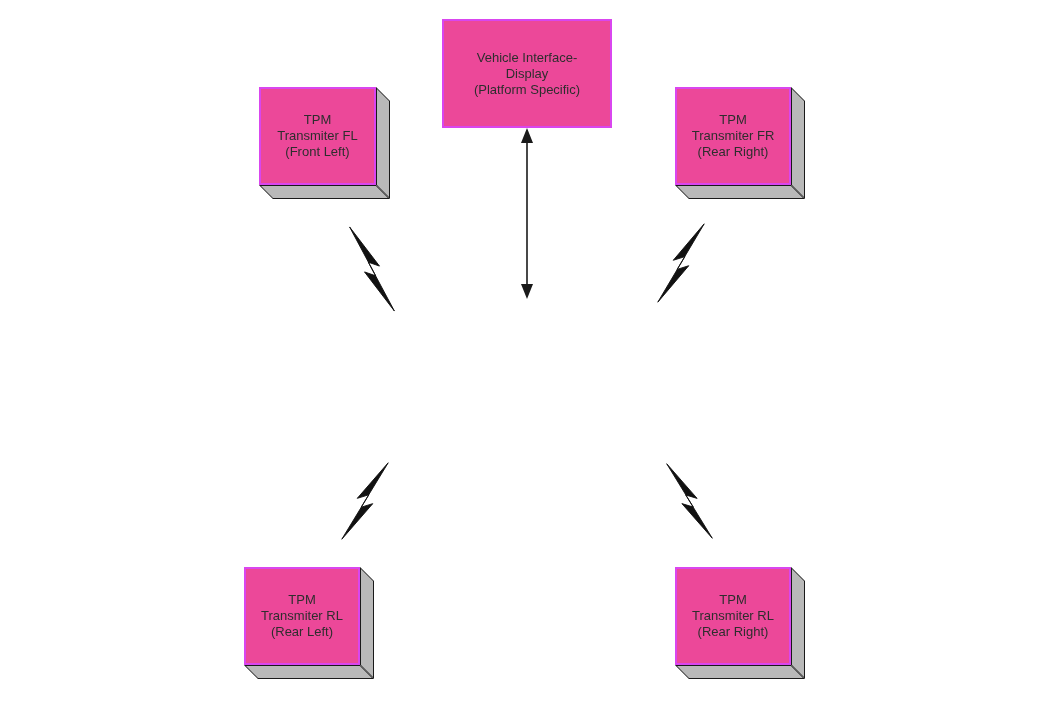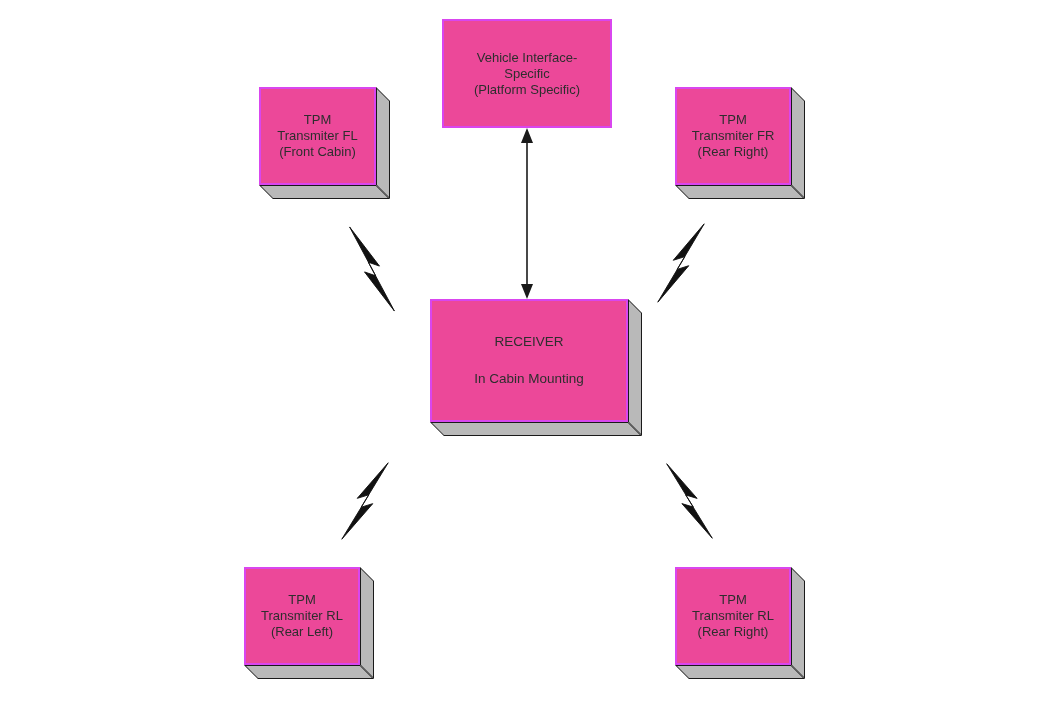--- a/index.html
+++ b/index.html
@@ -56,47 +56,39 @@
   .txtline { display: block; }
 </style>
 </head>
 <body>
 
 <div class="canvas">
 
   <div class="node" style="left:442px; top:19px; width:170px; height:109px;">
     <div class="face">
       <span class="txtline">Vehicle Interface-</span>
-      <span class="txtline">Specific</span>
+      <span class="txtline">Display</span>
       <span class="txtline">(Platform Specific)</span>
     </div>
   </div>
 
   <svg class="icon-abs" style="left:516px; top:127px;" width="22" height="173" viewBox="0 0 22 173">
     <line x1="11" y1="9" x2="11" y2="164" stroke="#1a1a1a" stroke-width="1.6"></line>
     <polygon points="11,1 5,16 17,16" fill="#1a1a1a"></polygon>
     <polygon points="11,172 5,157 17,157" fill="#1a1a1a"></polygon>
   </svg>
 
-  <div class="node" style="left:430px; top:299px; width:198px; height:123px;">
-    <div class="side side-r"></div>
-    <div class="side side-b"></div>
-    <div class="face receiver-face">
-      <span class="txtline">RECEIVER</span>
-      <span class="txtline">In Cabin Mounting</span>
-    </div>
-  </div>
 
   <div class="node" style="left:259px; top:87px; width:117px; height:98px;">
     <div class="side side-r"></div>
     <div class="side side-b"></div>
     <div class="face">
       <span class="txtline">TPM</span>
       <span class="txtline">Transmiter FL</span>
-      <span class="txtline">(Front Cabin)</span>
+      <span class="txtline">(Front Left)</span>
     </div>
   </div>
 
   <div class="node" style="left:675px; top:87px; width:116px; height:98px;">
     <div class="side side-r"></div>
     <div class="side side-b"></div>
     <div class="face">
       <span class="txtline">TPM</span>
       <span class="txtline">Transmiter FR</span>
       <span class="txtline">(Rear Right)</span>

